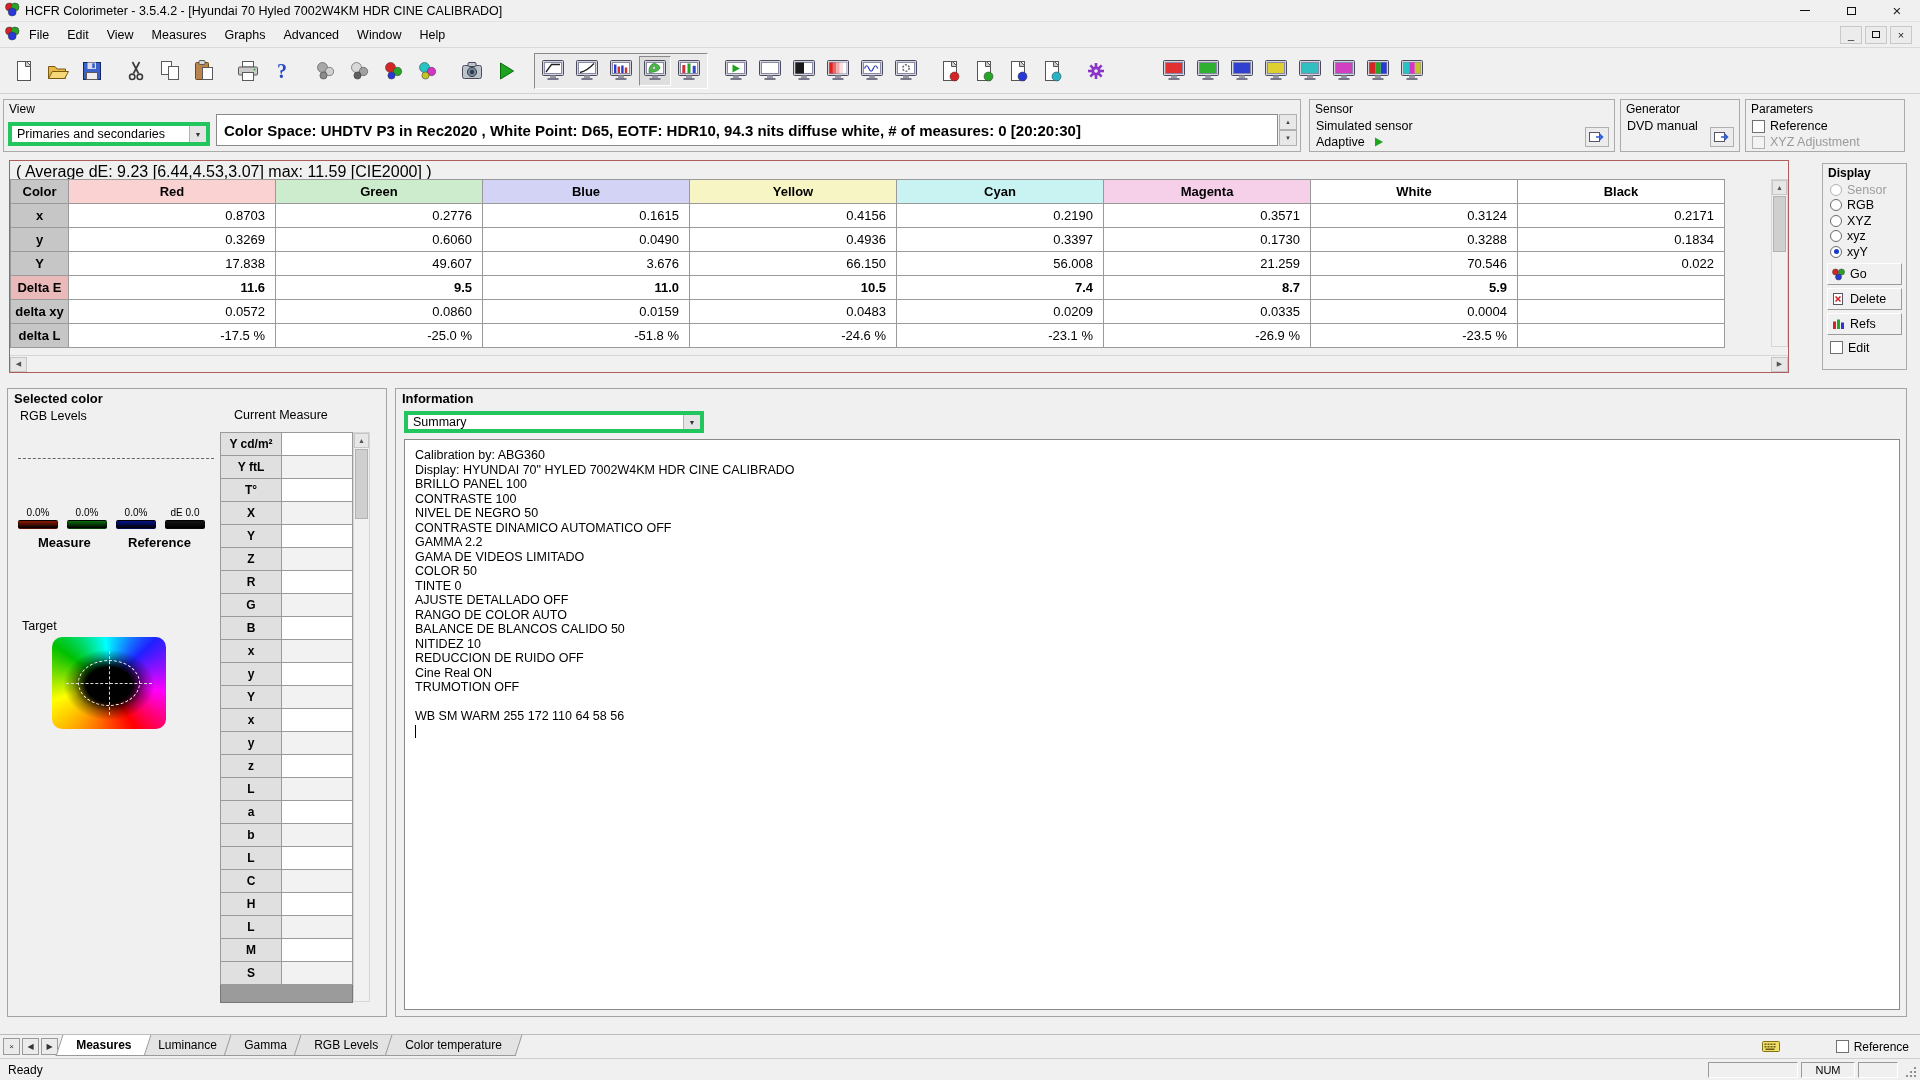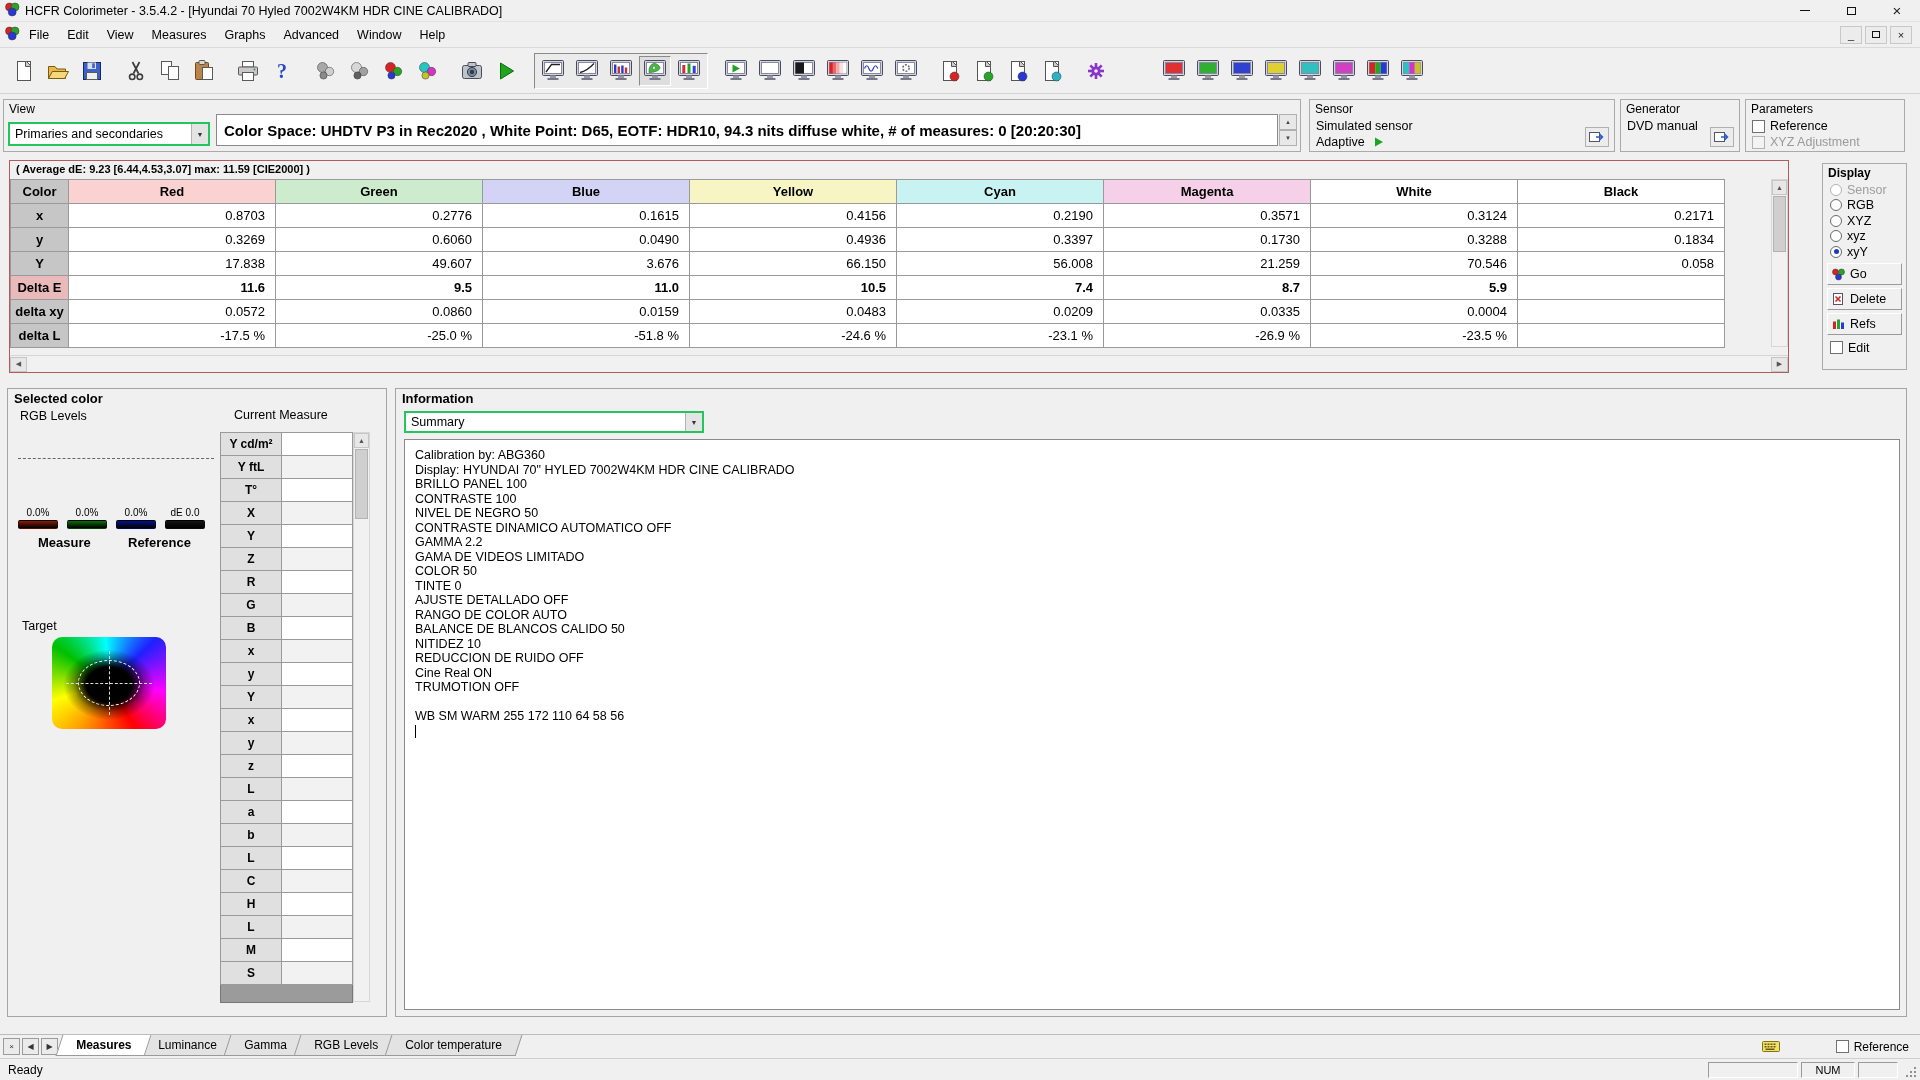--- a/index.html
+++ b/index.html
@@ -28,39 +28,39 @@
 .tb-group:last-child{margin-left:34px;}
 .tb-btn{width:32px;height:30px;display:flex;align-items:center;justify-content:center;border:1px solid transparent;}
 .tb-btn svg{display:block;}
 .tb-btn.active{border-color:#8a8a8a #ffffff #ffffff #8a8a8a;background:#dedede;}
 
 
 .workspace{position:relative;height:940px;background:#f0f0f0;}
 .group{position:absolute;border:1px solid #aaaaaa;background:#f0f0f0;}
 .group-title{font-size:12px;padding:2px 5px;white-space:nowrap;}
 .view-group{left:3px;top:5px;width:1298px;height:53px;}
-.combo{position:absolute;background:#fff;border:2px solid #22c55e;display:flex;align-items:center;font-size:12.5px;padding-left:5px;overflow:hidden;white-space:nowrap;}
+.combo{position:absolute;background:#fff;border:4px solid #22c55e;display:flex;align-items:center;font-size:12.5px;padding-left:5px;overflow:hidden;white-space:nowrap;}
 .combo .arrow{margin-left:auto;width:17px;align-self:stretch;background:#e4e4e4;border-left:1px solid #b4b4b4;display:flex;align-items:center;justify-content:center;font-size:7px;color:#333;}
 .view-combo{left:4px;top:22px;width:202px;height:24px;}
 .info-bar{position:absolute;left:212px;top:14px;width:1062px;height:32px;background:#fff;border:1px solid #8a8a8a;display:flex;align-items:center;font-weight:bold;font-size:15px;padding-left:7px;white-space:nowrap;overflow:hidden;}
 .spinner{position:absolute;left:1275px;top:14px;width:18px;height:32px;display:flex;flex-direction:column;}
 .spin-btn{flex:1;border:1px solid #b0b0b0;background:#e8e8e8;font-size:6px;display:flex;align-items:center;justify-content:center;color:#444;}
 .sensor-group{left:1309px;top:5px;width:306px;height:53px;}
 .sensor-line{font-size:12.5px;padding:0 6px;height:16px;display:flex;align-items:center;gap:8px;}
 .cfg-btn{position:absolute;right:5px;bottom:4px;width:24px;height:20px;border:1px solid #b0b0b0;background:#ececec;display:flex;align-items:center;justify-content:center;}
 .generator-group{left:1620px;top:5px;width:120px;height:53px;}
 .params-group{left:1745px;top:5px;width:160px;height:53px;}
 .check-row{display:flex;align-items:center;gap:5px;font-size:12.5px;padding:1px 6px;}
 .check-row.disabled{color:#9a9a9a;}
 .checkbox{width:13px;height:13px;border:1px solid #707070;background:#fff;display:inline-block;flex:none;}
 .disabled .checkbox{border-color:#b2b2b2;background:#f3f3f3;}
 
 
 .table-frame{position:absolute;left:9px;top:66px;width:1780px;height:213px;border:1px solid #b05c5c;background:#f0f0f0;}
-.avg-label{height:18px;font-size:11px;font-weight:bold;padding:2px 0 0 6px;white-space:nowrap;}
+.avg-label{height:18px;font-size:16px;font-weight:normal;padding:2px 0 0 6px;white-space:nowrap;}
 .mt-zone{display:flex;gap:46px;}
 #measures-table{border-collapse:collapse;table-layout:fixed;width:1761px;font-size:13px;}
 #measures-table th,#measures-table td{border:1px solid #9a9a9a;height:24px;padding:0 10px 0 2px;white-space:nowrap;overflow:hidden;}
 #measures-table thead th{font-weight:bold;text-align:center;padding:0 2px;}
 #measures-table tbody th{background:#c6c6c6;font-weight:bold;text-align:center;padding:0 2px;}
 #measures-table td{text-align:right;background:#fff;}
 #measures-table col.c0{width:58px;}
 tr.row-deltae td{background:#f6b8b8;font-weight:bold;}
 tr.row-deltae th{background:#eab9b9 !important;}
 tr.row-deltal td{background:#ededed;}
@@ -636,21 +636,21 @@
               </tr>
               <tr class="">
                 <th>Y</th>
                 <td>17.838</td>
                 <td>49.607</td>
                 <td>3.676</td>
                 <td>66.150</td>
                 <td>56.008</td>
                 <td>21.259</td>
                 <td>70.546</td>
-                <td>0.058</td>
+                <td>0.022</td>
               </tr>
               <tr class="row-deltae">
                 <th>Delta E</th>
                 <td>11.6</td>
                 <td>9.5</td>
                 <td>11.0</td>
                 <td>10.5</td>
                 <td>7.4</td>
                 <td>8.7</td>
                 <td>5.9</td>

